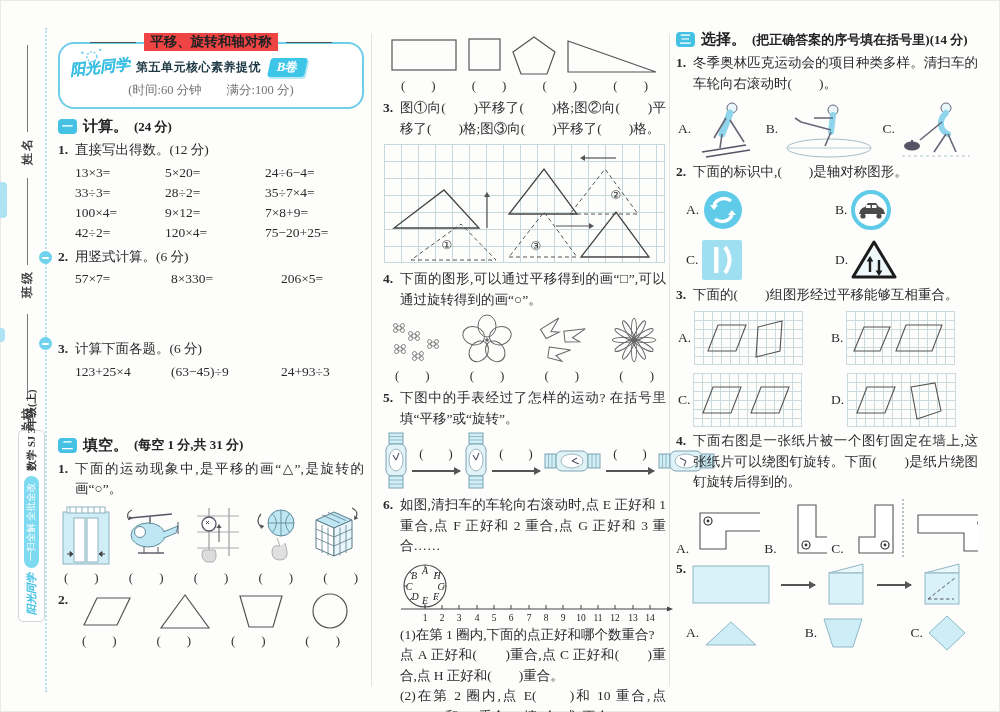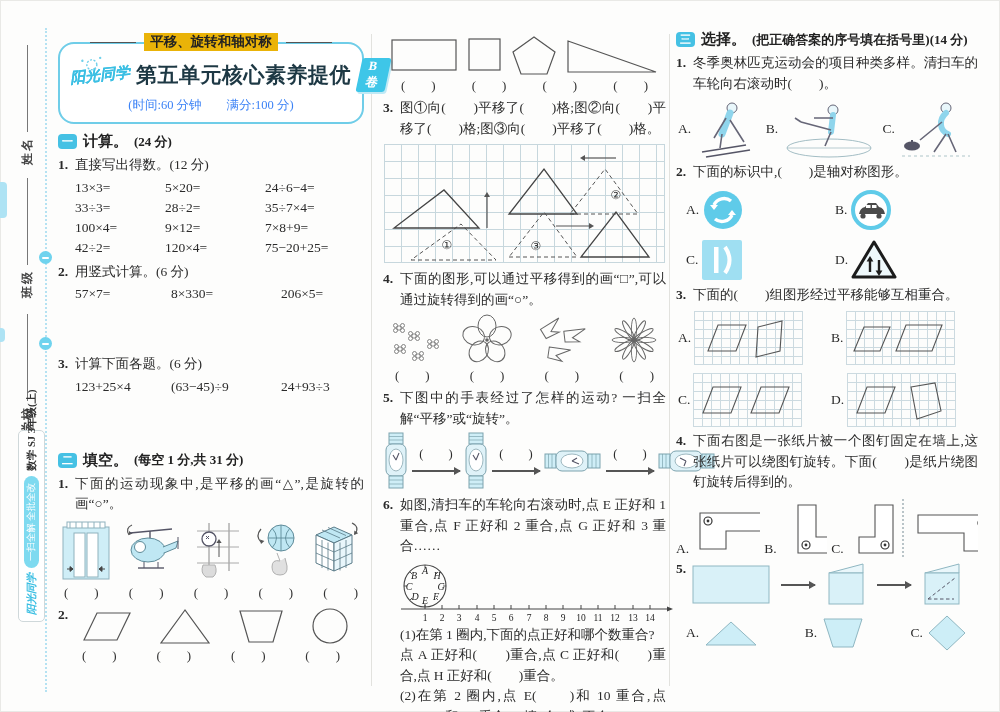--- a/index.html
+++ b/index.html
@@ -13,27 +13,27 @@
   .col { position:absolute; top:30px; }
   #col1 { left:58px;  width:306px; }
   #col2 { left:383px; width:283px; }
   #col3 { left:676px; width:302px; }
   .vrule { position:absolute; top:34px; height:652px; border-left:1px solid #e2e2de; }
 
   
   .hdr { position:relative; border:2px solid #6fcde8; border-radius:16px; padding:14px 10px 8px; margin-top:12px; margin-bottom:8px; background:#fff; }
   .unit-tab { position:absolute; top:-11px; left:0; right:0; display:flex; align-items:center; justify-content:center; gap:8px; }
   .unit-tab .ln { width:46px; border-top:1.5px solid #555; }
-  .unit-tab .tx { background:#eab308; padding:0 6px; font-weight:700; font-size:13.5px; color:#222; white-space:nowrap; }
+  .unit-tab .tx { background:#ef4444; padding:0 6px; font-weight:700; font-size:13.5px; color:#222; white-space:nowrap; }
   .hdr-main { display:flex; align-items:center; gap:6px; }
   .brand { color:#3bbfe3; font-weight:700; font-style:italic; font-size:15px; white-space:nowrap; transform:rotate(-6deg); text-shadow:0 0 0 #3bbfe3; position:relative; }
   .brand .sun { position:absolute; top:-12px; left:10px; }
-  .hdr-title { font-weight:700; font-size:21px; color:#1d3844; letter-spacing:0.5px; white-space:nowrap; }
+  .hdr-title { font-weight:700; font-size:12px; color:#1d3844; letter-spacing:0.5px; white-space:nowrap; }
   .bjuan { display:inline-block; background:#3ec6e8; color:#fff; font-weight:700; font-size:12.5px; padding:1px 8px; transform:skewX(-12deg); border-radius:3px; box-shadow:2px 2px 0 #bfe9f5; margin-left:2px; }
-  .hdr-meta { text-align:center; font-size:12.5px; margin-top:5px; color:#3b82f6; }
+  .hdr-meta { text-align:center; font-size:12.5px; margin-top:5px; color:#737373; }
 
   
   .sec { display:flex; align-items:center; gap:6px; margin:8px 0 4px; }
   .sec-badge { width:19px; height:15px; background:#45c1e4; border-radius:4px; color:#fff; font-size:11px; line-height:15px; text-align:center; font-weight:700; flex:0 0 auto; }
   .sec-title { font-weight:700; font-size:15px; color:#222; }
   .sec-score { font-weight:700; font-size:13px; color:#222; }
   .qline { font-size:13.5px; line-height:20.5px; text-align:justify; }
   .qwrap { position:relative; padding-left:17px; margin:2px 0; }
   .qwrap > .qn { position:absolute; left:0; top:0; font-weight:700; }
   .calc-grid { display:grid; grid-template-columns:90px 100px 1fr; row-gap:4px; font-size:13.5px; padding-left:17px; margin:4px 0 2px; }
@@ -406,21 +406,21 @@
   </div>
   <div class="paren-row" style="padding:0 12px;">
     <span>(　　)</span>
     <span>(　　)</span>
     <span>(　　)</span>
     <span>(　　)</span>
   </div>
 
   <div class="qwrap qline">
     <span class="qn">5.</span>
-    <span>下图中的手表经过了怎样的运动? 一扫全解“平移”或“旋转”。</span>
+    <span>下图中的手表经过了怎样的运动? 在括号里填“平移”或“旋转”。</span>
   </div>
   <div class="fig-row" style="align-items:center; margin-top:2px;">
     <svg width="26" height="60">
       <rect x="6" y="2" width="14" height="11" fill="#cfeef7" stroke="#7da3ae"></rect>
         <path d="M6,5.5 h14 M6,9 h14" stroke="#7da3ae" stroke-width="0.7"></path>
       <rect x="3" y="13" width="20" height="32" rx="6" fill="#dff2f8" stroke="#7da3ae"></rect>
       <ellipse cx="13" cy="29" rx="7" ry="11" fill="#fff" stroke="#9db7bf"></ellipse>
       <path d="M13,29 l-3,-5 M13,29 l3,-7" stroke="#556" stroke-width="1.1"></path>
       <rect x="6" y="45" width="14" height="12" fill="#cfeef7" stroke="#7da3ae"></rect>
         <path d="M6,49 h14 M6,53 h14" stroke="#7da3ae" stroke-width="0.7"></path>

